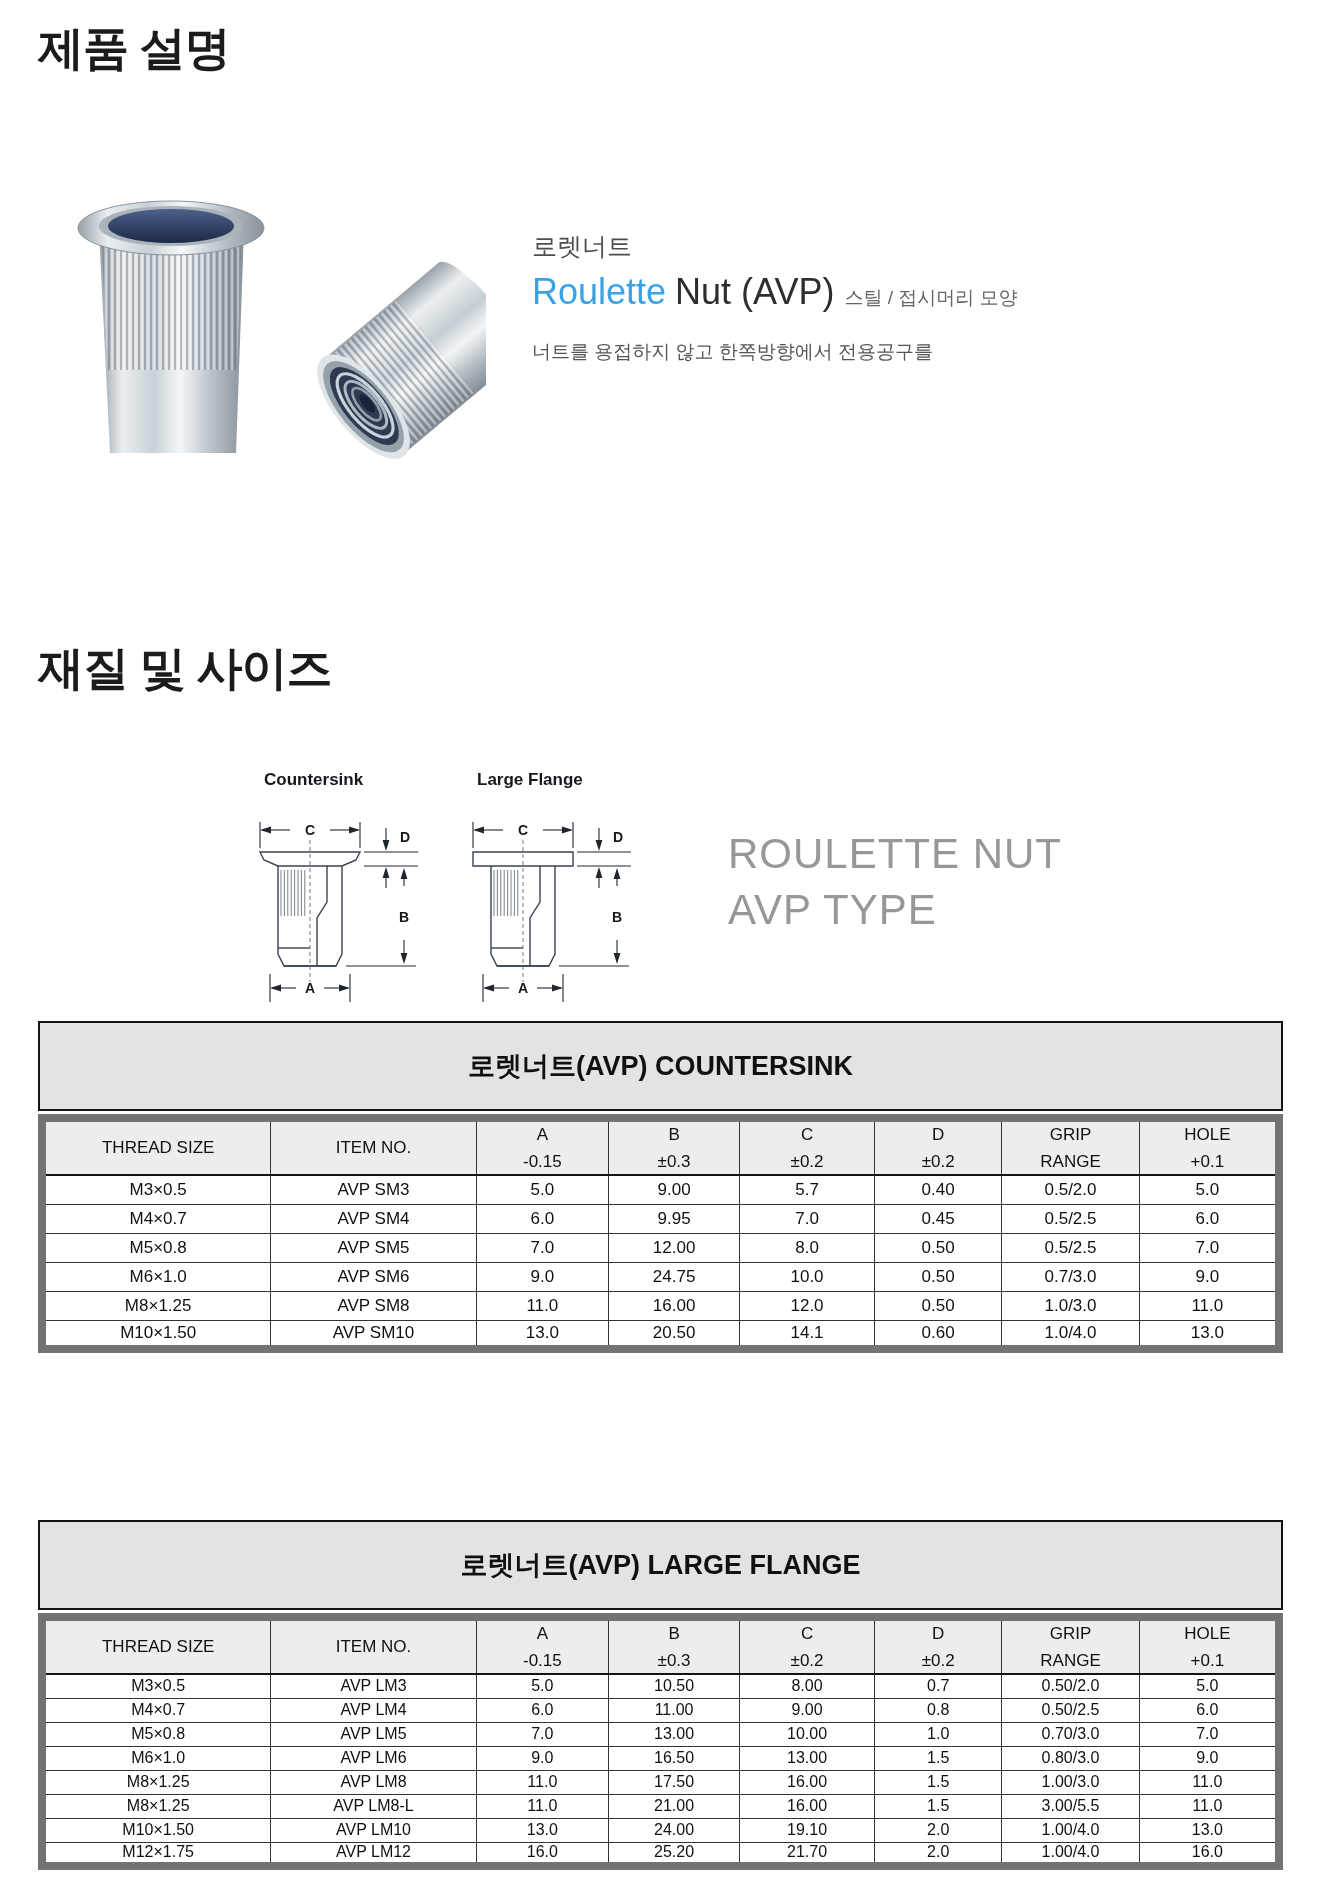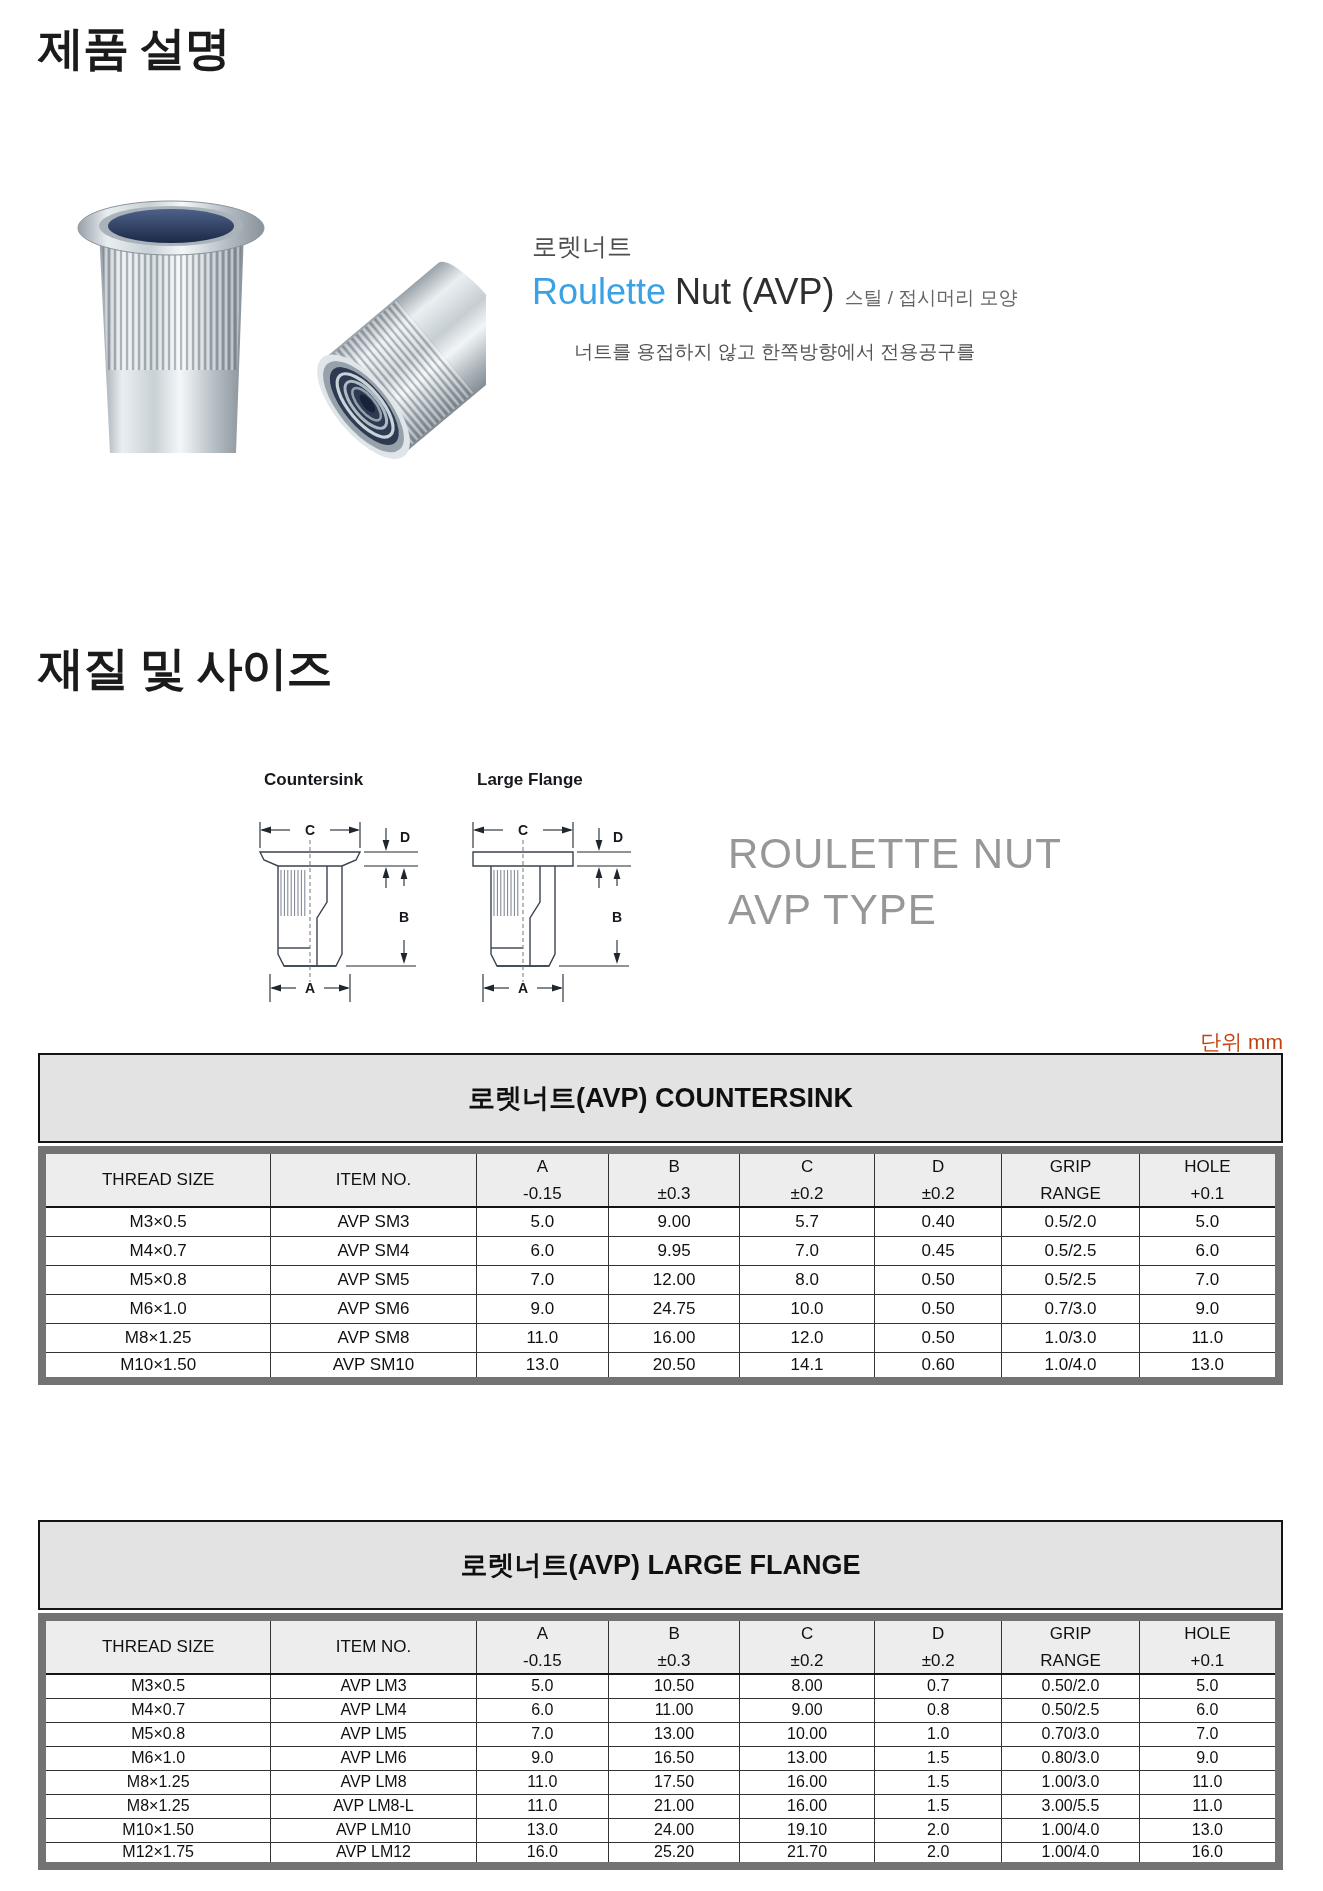--- a/index.html
+++ b/index.html
@@ -19,21 +19,21 @@
   
   .photo { position:absolute; left:66px; top:158px; width:420px; height:302px; }
 
   
   .pinfo { position:absolute; left:532px; top:230px; }
   .pname-kr { font-size:25px; color:#4e4e4e; }
   .pname-en { margin-top:8px; font-size:36px; color:#2e2e2e; white-space:nowrap; }
   .pname-en .blue { color:#3aa2e4; }
   .pname-en .rest { margin-left:9px; }
   .pname-en .suffix { font-size:19px; color:#666; margin-left:10px; }
-  .pdesc { margin-top:24px; font-size:19px; color:#555; line-height:30px;text-align:center; }
+  .pdesc { margin-top:24px; font-size:19px; color:#555; line-height:30px; }
 
   
   .diagram { position:absolute; left:230px; top:770px; display:flex; }
   .fig { width:213px; }
   .fig-caption { font-size:17px; font-weight:700; color:#15181c; margin:0 0 0 34px; }
   .fig svg { display:block; }
   .ol   { fill:none; stroke:#3a4350; stroke-width:1.4; }
   .hat  { stroke:#6a7380; stroke-width:0.9; }
   .cl   { stroke:#777; stroke-width:1; stroke-dasharray:4 3; }
   .dl   { stroke:#20262e; stroke-width:1.1; fill:none; }
@@ -42,21 +42,21 @@
 
   .side-text {
     position:absolute; left:728px; top:826px;
     font-size:42px; line-height:56px; color:#979797; letter-spacing:1px;
   }
 
   .unit { position:absolute; top:1028px; right:40px; font-size:21px; color:#c2410c; }
 
   
   .tblwrap { position:absolute; left:38px; width:1245px; }
-  #tblwrap-countersink { top:1053px; }
+  #tblwrap-countersink { top:1021px; }
   #tblwrap-largeflange { top:1520px; }
   .band {
     height:90px; line-height:86px; background:#e3e3e3;
     border:2px solid #141414; text-align:center;
     font-size:27px; font-weight:700; color:#101010; margin-bottom:3px;
   }
   table { width:100%; border-collapse:collapse; table-layout:fixed; border:8px solid #737373; }
   th, td { border:1.5px solid #333; text-align:center; color:#101010; overflow:hidden; white-space:nowrap; }
   th { height:57px; background:#ededed; font-weight:400; font-size:17px; border-bottom:2px solid #141414; }
   th .hl1 { margin-top:0; }

